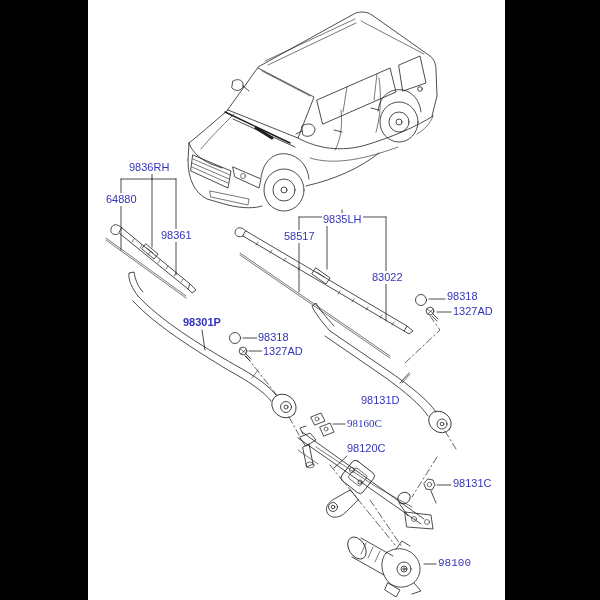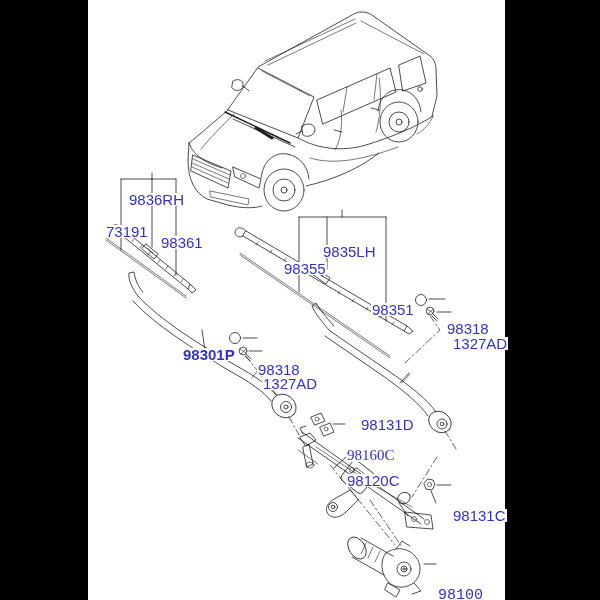--- a/index.html
+++ b/index.html
@@ -1,34 +1,34 @@
 <!DOCTYPE html>
 <html><head>
 <meta charset="utf-8">
 <style>
   html,body{margin:0;padding:0;background:#000;}
   body{width:600px;height:600px;font-family:"Liberation Sans",sans-serif;}
   #canvas{position:relative;width:600px;height:600px;overflow:hidden;}
   #page{position:absolute;left:88px;top:0;width:417px;height:600px;background:#ffffff;}
   svg.art{position:absolute;left:0;top:0;width:600px;height:600px;}
-  .lbl{position:absolute;color:#3333bb;font-size:15px;line-height:13px;
-       background:#ffffff;padding:0 1px;white-space:nowrap;letter-spacing:0;margin-top:32px;}
+  .lbl{position:absolute;color:#3333bb;font-size:11px;line-height:13px;
+       background:#ffffff;padding:0 1px;white-space:nowrap;letter-spacing:0;}
   
   .p-9836RH {left:128px;top:161px;}
   .p-98365  {left:105px;top:193px;}
-  .p-98361  {left:160px;top:204px;}
+  .p-98361  {left:160px;top:229px;}
   .p-9835LH {left:322px;top:213px;}
   .p-98355  {left:283px;top:230px;}
   .p-98351  {left:371px;top:271px;}
   .p-98318R {left:446px;top:290px;}
   .p-1327ADR{left:452px;top:305px;}
   .p-98301P {left:182px;top:316px;font-weight:bold;}
   .p-98318L {left:257px;top:331px;}
   .p-1327ADL{left:262px;top:345px;}
-  .p-98131D {left:360px;top:386px;}
+  .p-98131D {left:360px;top:394px;}
   .p-98160C {left:346px;top:417px;font-family:Liberation Serif, serif;}
   .p-98120C {left:346px;top:442px;}
   .p-98131C {left:452px;top:477px;text-align:right;}
   .p-98100  {left:437px;top:557px;font-family:Liberation Mono, monospace;}
   .stroke{fill:none;stroke:#1f1f1f;stroke-width:.8;stroke-linecap:round;stroke-linejoin:round;}
   .thin{stroke-width:.6;}
   .thick{stroke-width:1.5;}
   .dash{stroke-dasharray:7 3 1.5 3;stroke-width:.7;}
 </style>
 </head>
@@ -236,25 +236,25 @@
       <path class="dash" d="M289,417 L299,435"></path>
       <path class="dash" d="M430,316 L440,330 L405,363"></path>
       <path class="dash" d="M445,431 L456,449"></path>
       <path class="dash" d="M437,457 L412,497"></path>
       <path class="dash" d="M330,465 L395,545"></path>
       <path class="dash" d="M370,500 L402,547"></path>
     </g>
   </svg>
 
   <div class="lbl p-9836RH">9836RH</div>
-  <div class="lbl p-98365">73191</div>
+  <div class="lbl p-98365">64880</div>
   <div class="lbl p-98361">98361</div>
   <div class="lbl p-9835LH">9835LH</div>
-  <div class="lbl p-98355">98355</div>
-  <div class="lbl p-98351">98351</div>
+  <div class="lbl p-98355">58517</div>
+  <div class="lbl p-98351">83022</div>
   <div class="lbl p-98318R">98318</div>
   <div class="lbl p-1327ADR">1327AD</div>
   <div class="lbl p-98301P">98301P</div>
   <div class="lbl p-98318L">98318</div>
   <div class="lbl p-1327ADL">1327AD</div>
   <div class="lbl p-98131D">98131D</div>
   <div class="lbl p-98160C">98160C</div>
   <div class="lbl p-98120C">98120C</div>
   <div class="lbl p-98131C">98131C</div>
   <div class="lbl p-98100">98100</div>

